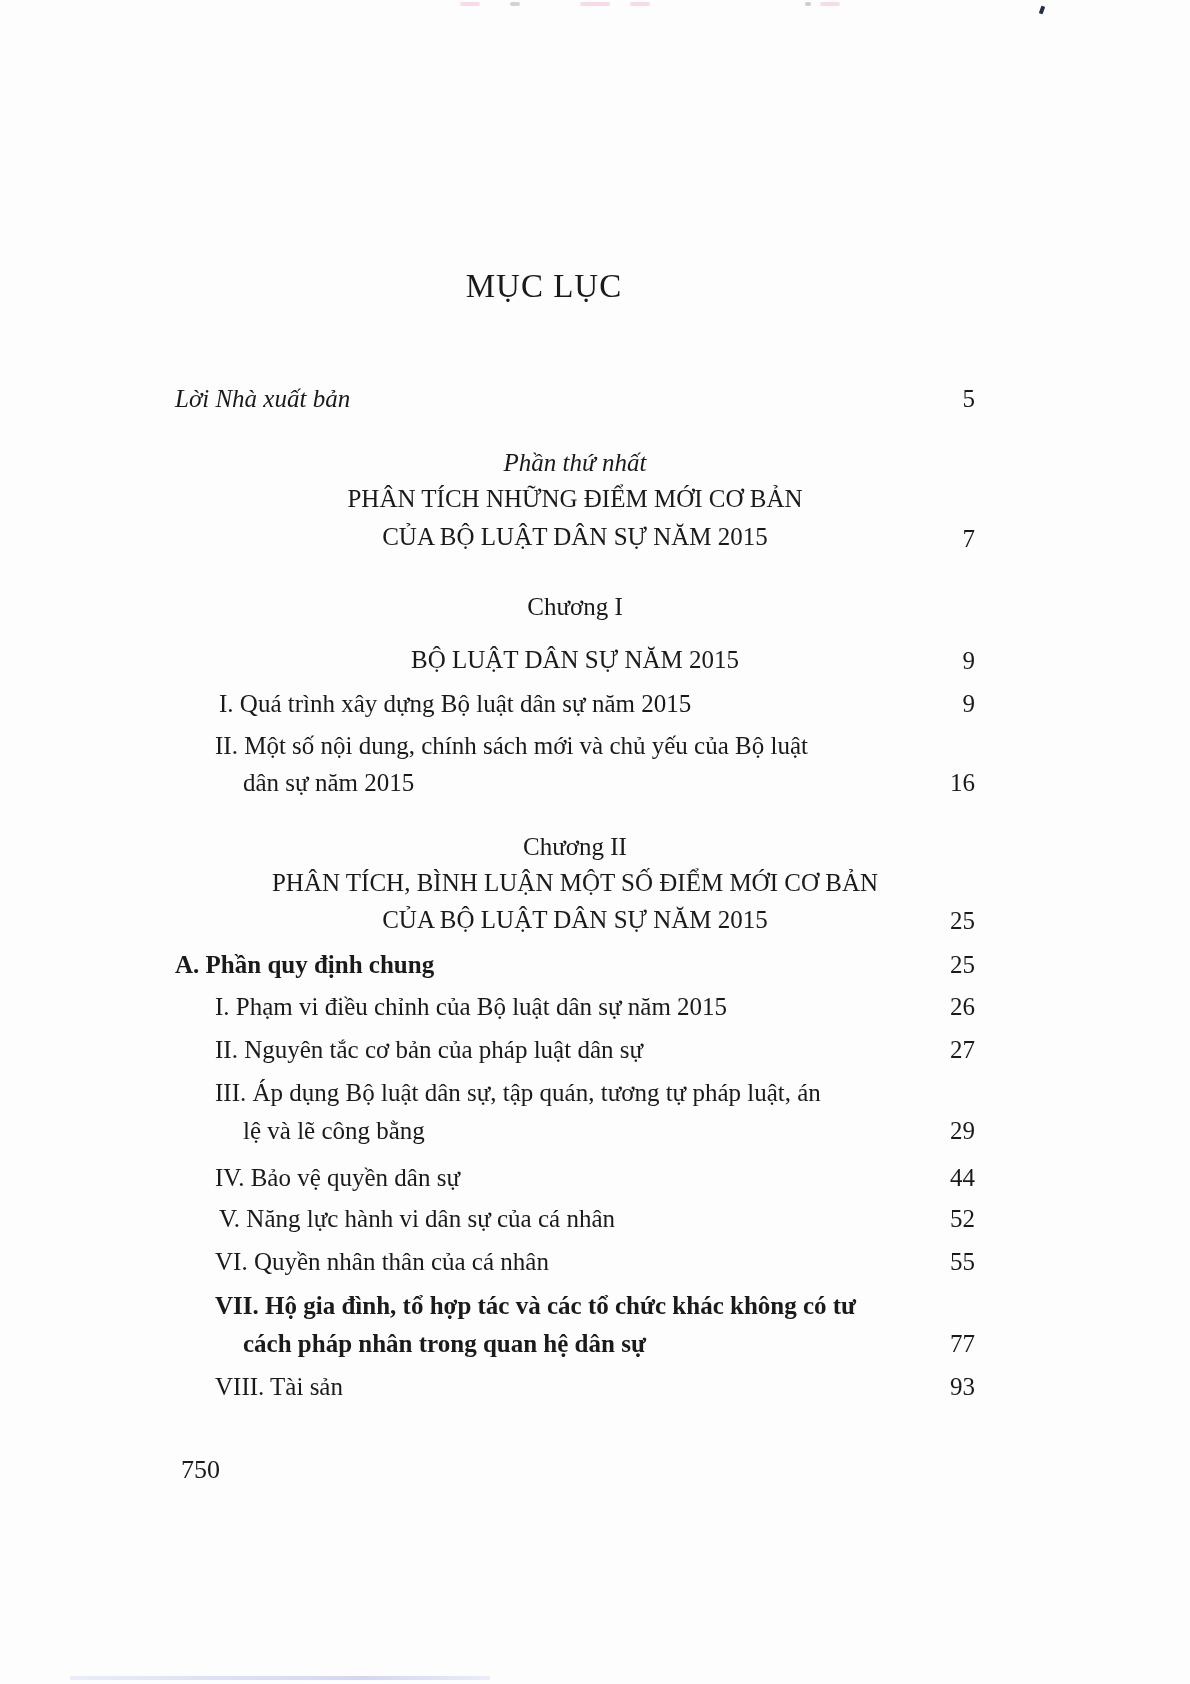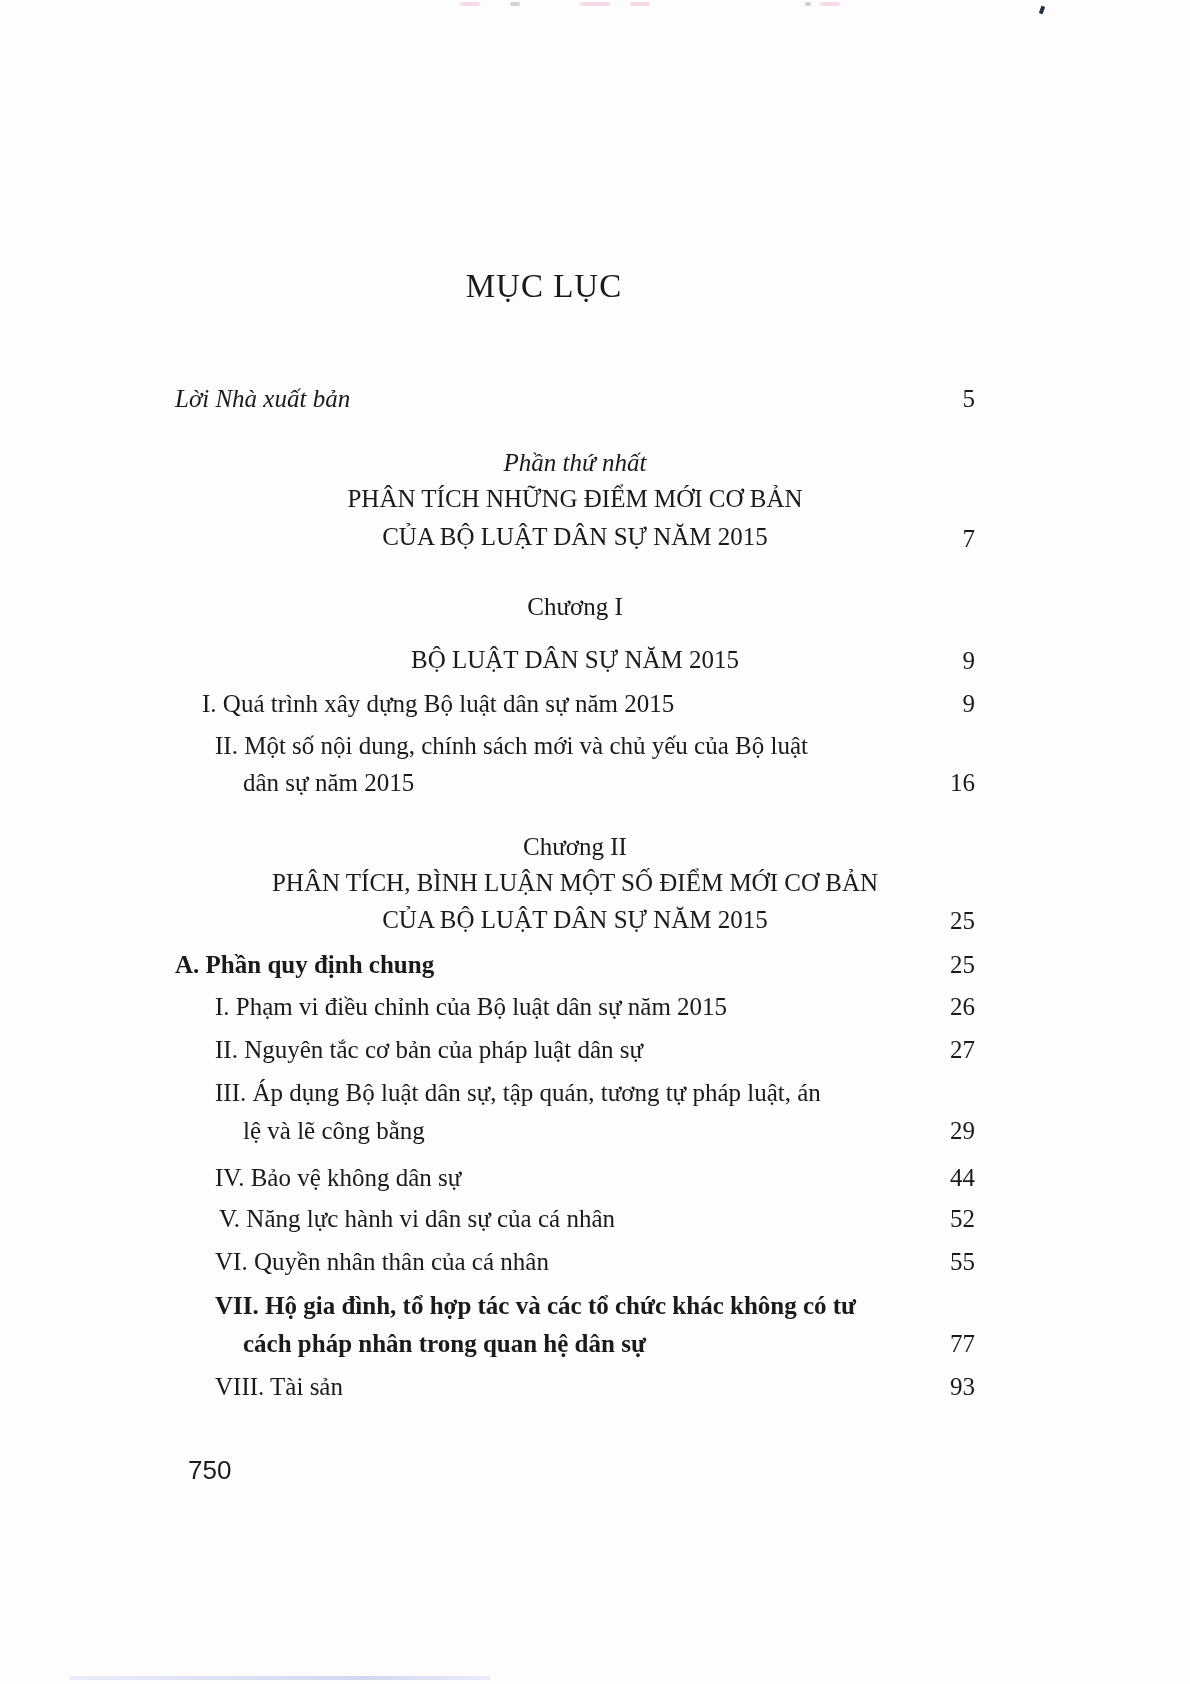--- a/index.html
+++ b/index.html
@@ -28,21 +28,21 @@
     position: absolute; font-family: "Liberation Serif", serif; font-size: 25px;
     white-space: nowrap; line-height: 30px;
   }
   .center { left: 175px; width: 800px; text-align: center; }
   .italic { font-style: italic; }
   .bold { font-weight: bold; }
   .pg {
     position: absolute; right: 215px; font-family: "Liberation Serif", serif; font-size: 25px;
     line-height: 30px; text-align: right;
   }
-  .footer-num { position: absolute; left: 188px; top: 1455px; font-family: Liberation Sans, sans-serif; font-size: 26px; }
+  .footer-num { position: absolute; left: 181px; top: 1455px; font-family: Liberation Serif, serif; font-size: 26px; }
 </style>
 </head>
 <body>
 
 <div class="page">
 
   <div class="scan-top">
     <span style="left:30px;width:20px;"></span>
     <span style="left:80px;width:10px;background:#c8c8c8;"></span>
     <span style="left:150px;width:30px;"></span>
@@ -59,21 +59,21 @@
 
   <div class="line center" style="top:484px;">PHÂN TÍCH NHỮNG ĐIỂM MỚI CƠ BẢN</div>
   <div class="line center italic" style="top:448px;">Phần thứ nhất</div>
   <div class="line center" style="top:522px;">CỦA BỘ LUẬT DÂN SỰ NĂM 2015</div>
   <div class="pg" style="top:524px;">7</div>
 
   <div class="line center" style="top:544px;margin-top:48px;">Chương I</div>
   <div class="line center" style="top:645px;">BỘ LUẬT DÂN SỰ NĂM 2015</div>
   <div class="pg" style="top:646px;">9</div>
 
-  <div class="line" style="left:202px;top:689px;">I. Quá trình xây dựng Bộ luật dân sự năm 2015</div>
+  <div class="line" style="left:219px;top:689px;">I. Quá trình xây dựng Bộ luật dân sự năm 2015</div>
   <div class="pg" style="top:689px;">9</div>
 
   <div class="line" style="left:215px;top:731px;">II. Một số nội dung, chính sách mới và chủ yếu của Bộ luật</div>
   <div class="line" style="left:243px;top:768px;">dân sự năm 2015</div>
   <div class="pg" style="top:768px;">16</div>
 
   <div class="line center" style="top:832px;">Chương II</div>
   <div class="line center" style="top:868px;">PHÂN TÍCH, BÌNH LUẬN MỘT SỐ ĐIỂM MỚI CƠ BẢN</div>
   <div class="line center" style="top:905px;">CỦA BỘ LUẬT DÂN SỰ NĂM 2015</div>
   <div class="pg" style="top:906px;">25</div>
@@ -84,21 +84,21 @@
   <div class="line" style="left:215px;top:992px;">I. Phạm vi điều chỉnh của Bộ luật dân sự năm 2015</div>
   <div class="pg" style="top:992px;">26</div>
 
   <div class="line" style="left:215px;top:1035px;">II. Nguyên tắc cơ bản của pháp luật dân sự</div>
   <div class="pg" style="top:1035px;">27</div>
 
   <div class="line" style="left:215px;top:1078px;">III. Áp dụng Bộ luật dân sự, tập quán, tương tự pháp luật, án</div>
   <div class="line" style="left:243px;top:1116px;">lệ và lẽ công bằng</div>
   <div class="pg" style="top:1116px;">29</div>
 
-  <div class="line" style="left:215px;top:1163px;">IV. Bảo vệ không dân sự</div>
+  <div class="line" style="left:215px;top:1163px;">IV. Bảo vệ quyền dân sự</div>
   <div class="pg" style="top:1163px;">44</div>
 
   <div class="line" style="left:219px;top:1204px;">V. Năng lực hành vi dân sự của cá nhân</div>
   <div class="pg" style="top:1204px;">52</div>
 
   <div class="line" style="left:215px;top:1247px;">VI. Quyền nhân thân của cá nhân</div>
   <div class="pg" style="top:1247px;">55</div>
 
   <div class="line" style="left:215px;top:1291px;font-weight:bold;">VII. Hộ gia đình, tổ hợp tác và các tổ chức khác không có tư</div>
   <div class="line" style="left:243px;top:1329px;font-weight:bold;">cách pháp nhân trong quan hệ dân sự</div>

